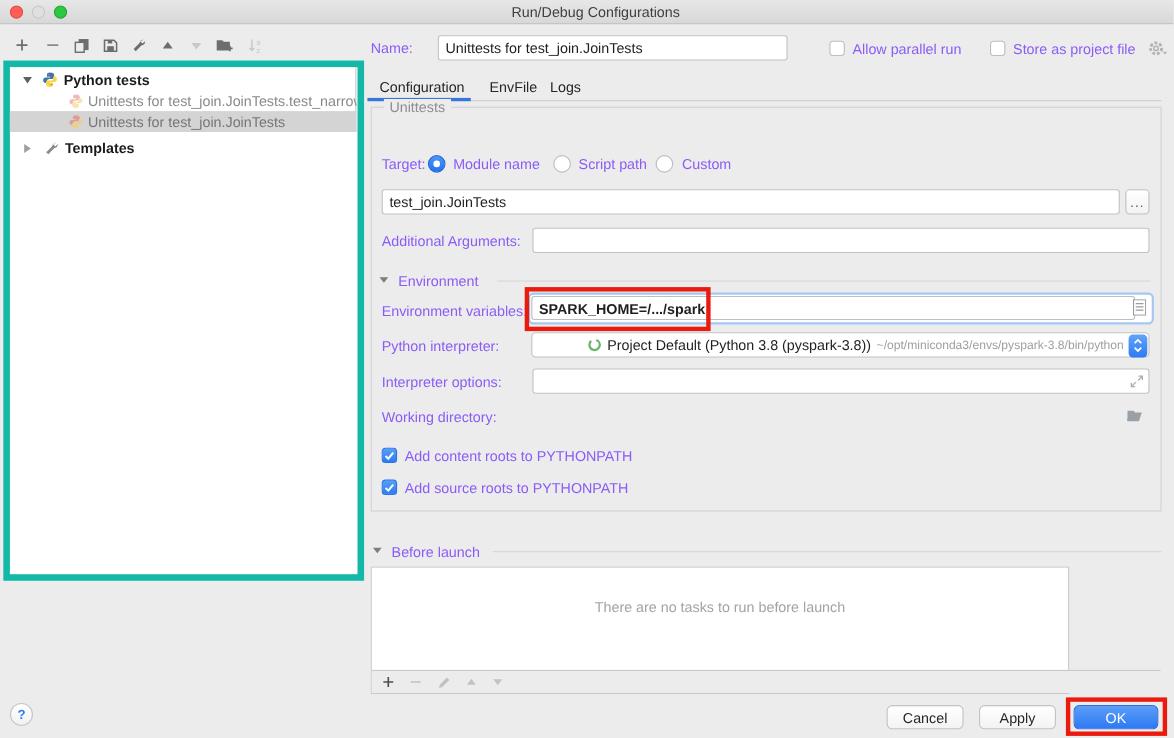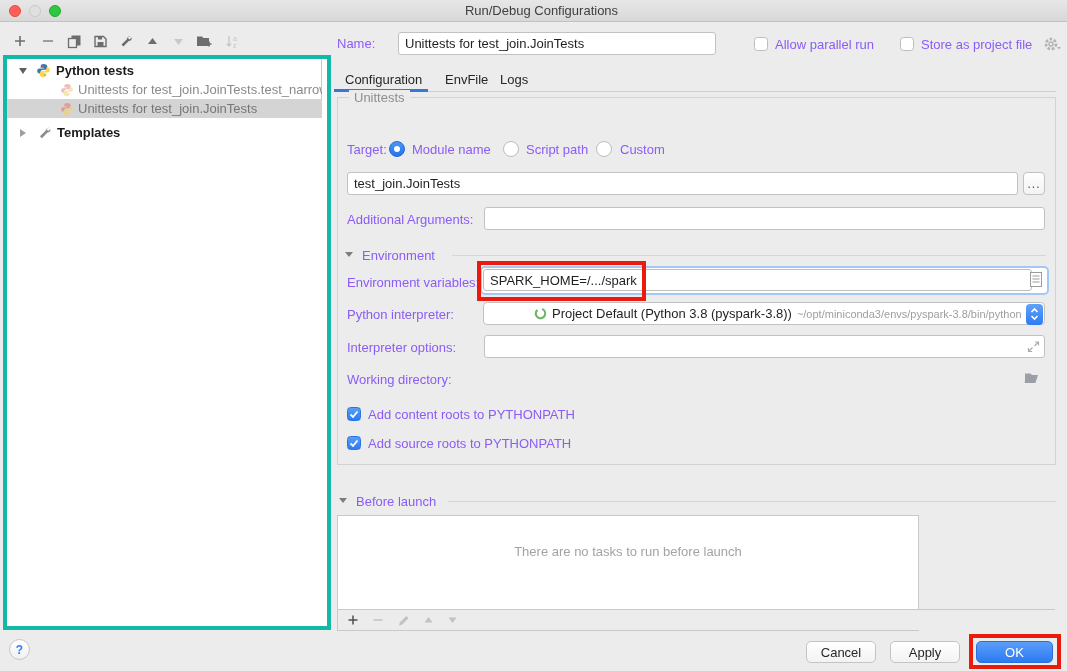--- a/index.html
+++ b/index.html
@@ -21,21 +21,21 @@
   .title-text { width:100%; text-align:center; line-height:21px; color:#404040; font-size:13px;padding-left:16px; }
   .tl { width:12px; height:12px; border-radius:50%; top:5px; }
   .tl-red { left:9px;  background:#ff5f58; border:0.5px solid #e24b41; }
   .tl-gray{ left:29px; background:#e0e0e0; border:0.5px solid #c8c8c8; }
   .tl-green{ left:49px;background:#2bc840; border:0.5px solid #27a532; }
 
   
   .lt-icon { top:33px; width:16px; height:16px; display:flex; align-items:center; justify-content:center; }
 
   
-  .tree-panel { left:3px; top:55px; width:328px; height:575px; background:#fff; border:4px solid #14b8a6; }
+  .tree-panel { left:3px; top:55px; width:328px; height:473px; background:#fff; border:6px solid #14b8a6; }
   .tree-topbox { left:0; top:0; width:315px; height:58px; border-right:1px solid #c9c9c9; border-bottom:1px solid #c9c9c9; }
   .tree-row { height:19px; display:flex; align-items:center; overflow:hidden; width:315px; }
   .tree-label-bold { font-weight:bold; color:#1b1b1b; }
   .tree-label-gray { color:#8a8a8a; }
   .row-selected { background:#d4d4d4; }
   .tri-down { width:0; height:0; border-left:4.5px solid transparent; border-right:4.5px solid transparent; border-top:6px solid #5f5f5f; }
   .tri-right { width:0; height:0; border-top:4.5px solid transparent; border-bottom:4.5px solid transparent; border-left:6px solid #9f9f9f; }
 
   
   .field {
@@ -69,21 +69,21 @@
   
   .combo { background:#fff; border:1px solid #c2c2c2; border-radius:4px; display:flex; align-items:center;padding-left:44px; }
   .combo-stepper {
     width:17px; height:21px; border-radius:4px;
     background:linear-gradient(#62a3f8,#2d7af3);
     display:flex; flex-direction:column; align-items:center; justify-content:center;
   }
   .path-text { color:#9e9e9e; font-size:11px; margin-left:5px; }
 
   
-  .bl-panel { left:337px; top:515px; width:582px; height:116px; background:#fff; border:1px solid #c9c9c9; }
+  .bl-panel { left:337px; top:515px; width:635px; height:116px; background:#fff; border:1px solid #c9c9c9; }
   .bl-toolbar { left:0; top:93px; width:717px; height:21px; background:#ececec; border-top:1px solid #c9c9c9; display:flex; align-items:center; gap:13px; padding-left:9px; }
   .empty-msg { width:100%; text-align:center; color:#a3a3a3; top:28px; }
 
   
   .btn {
     height:22px; border-radius:5px; border:1px solid #c4c4c4;
     background:linear-gradient(#ffffff,#f3f3f3);
     font-family:"Liberation Sans",sans-serif; font-size:13px; color:#262626;
     display:flex; align-items:center; justify-content:center;
   }
@@ -249,21 +249,21 @@
 
   <div class="abs label" style="left:347px;top:212px">Additional Arguments:</div>
   <input class="abs field" style="left: 484px; top: 207px; width: 561px;">
 
   <div class="abs sec-tri" style="left:345px;top:252px"></div>
   <div class="abs label" style="left:362px;top:248px">Environment</div>
   <div class="abs hline" style="left:452px;top:255px;width:594px"></div>
 
   <div class="abs label" style="left:347px;top:275px">Environment variables:</div>
   <div class="abs focus-ring" style="left:480px;top:266px;width:569px;height:29px">
-    <input class="field" style="position: absolute; left: 1px; top: 1px; width: 549px; height: 22px; border: 1px solid rgb(189, 189, 189); border-radius: 3px;" value="SPARK_HOME=/.../spark">
+    <input class="field" style="position: absolute; left: 1px; top: 1px; width: 549px; height: 22px; border: 1px solid rgb(189, 189, 189); border-radius: 3px; font-weight: bold;" value="SPARK_HOME=/.../spark">
     <div style="position:absolute;right:5px;top:4px">
       <svg width="12" height="15">
           <rect x="0.5" y="0.5" width="11" height="14" fill="#fff" stroke="#9b9b9b"></rect>
           <path d="M2.5 4h7M2.5 7h7M2.5 10h7" stroke="#9b9b9b" stroke-width="1.1"></path>
         </svg>
     </div>
   </div>
   <div class="abs annotation" style="left:477px;top:261px;width:169px;height:40px"></div>
 
   <div class="abs label" style="left:347px;top:307px">Python interpreter:</div>

